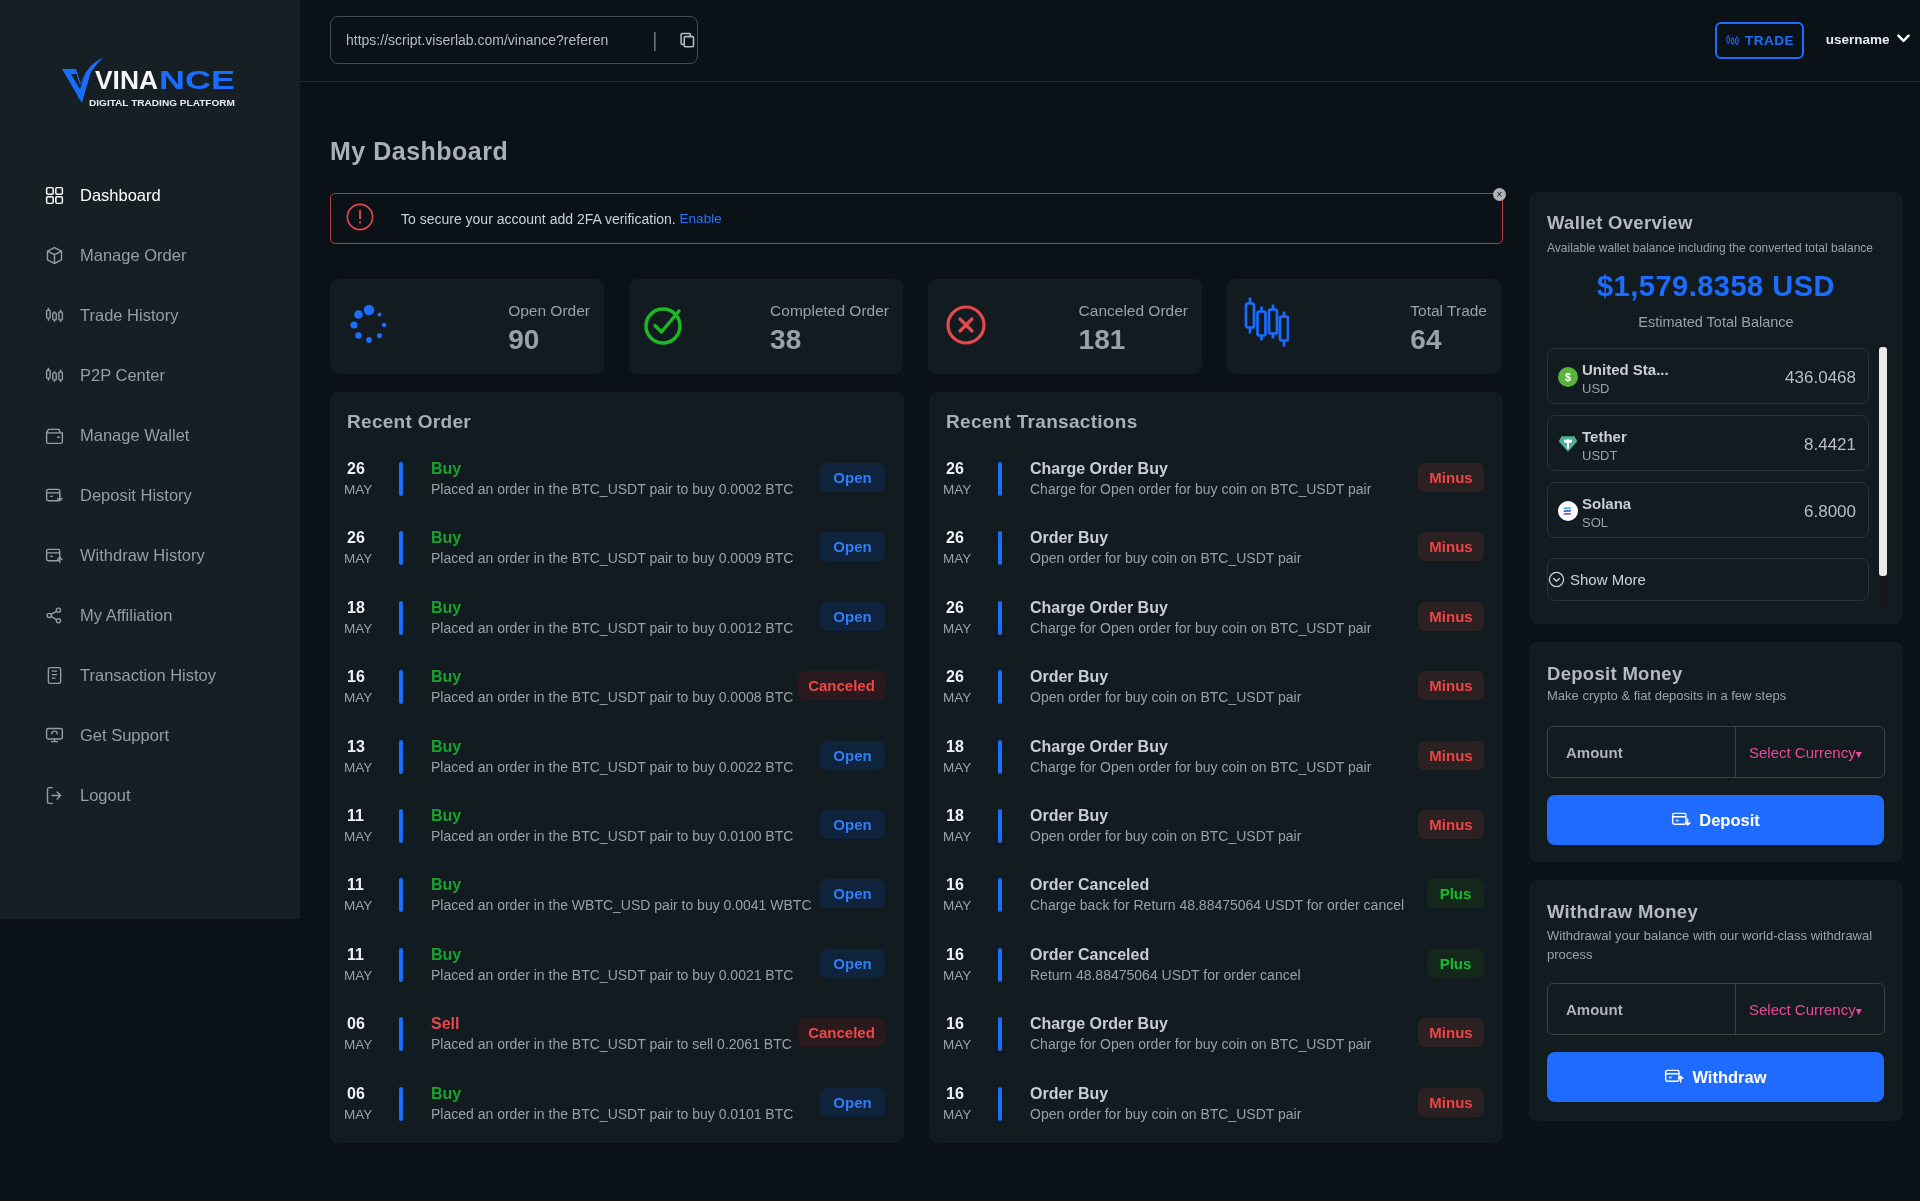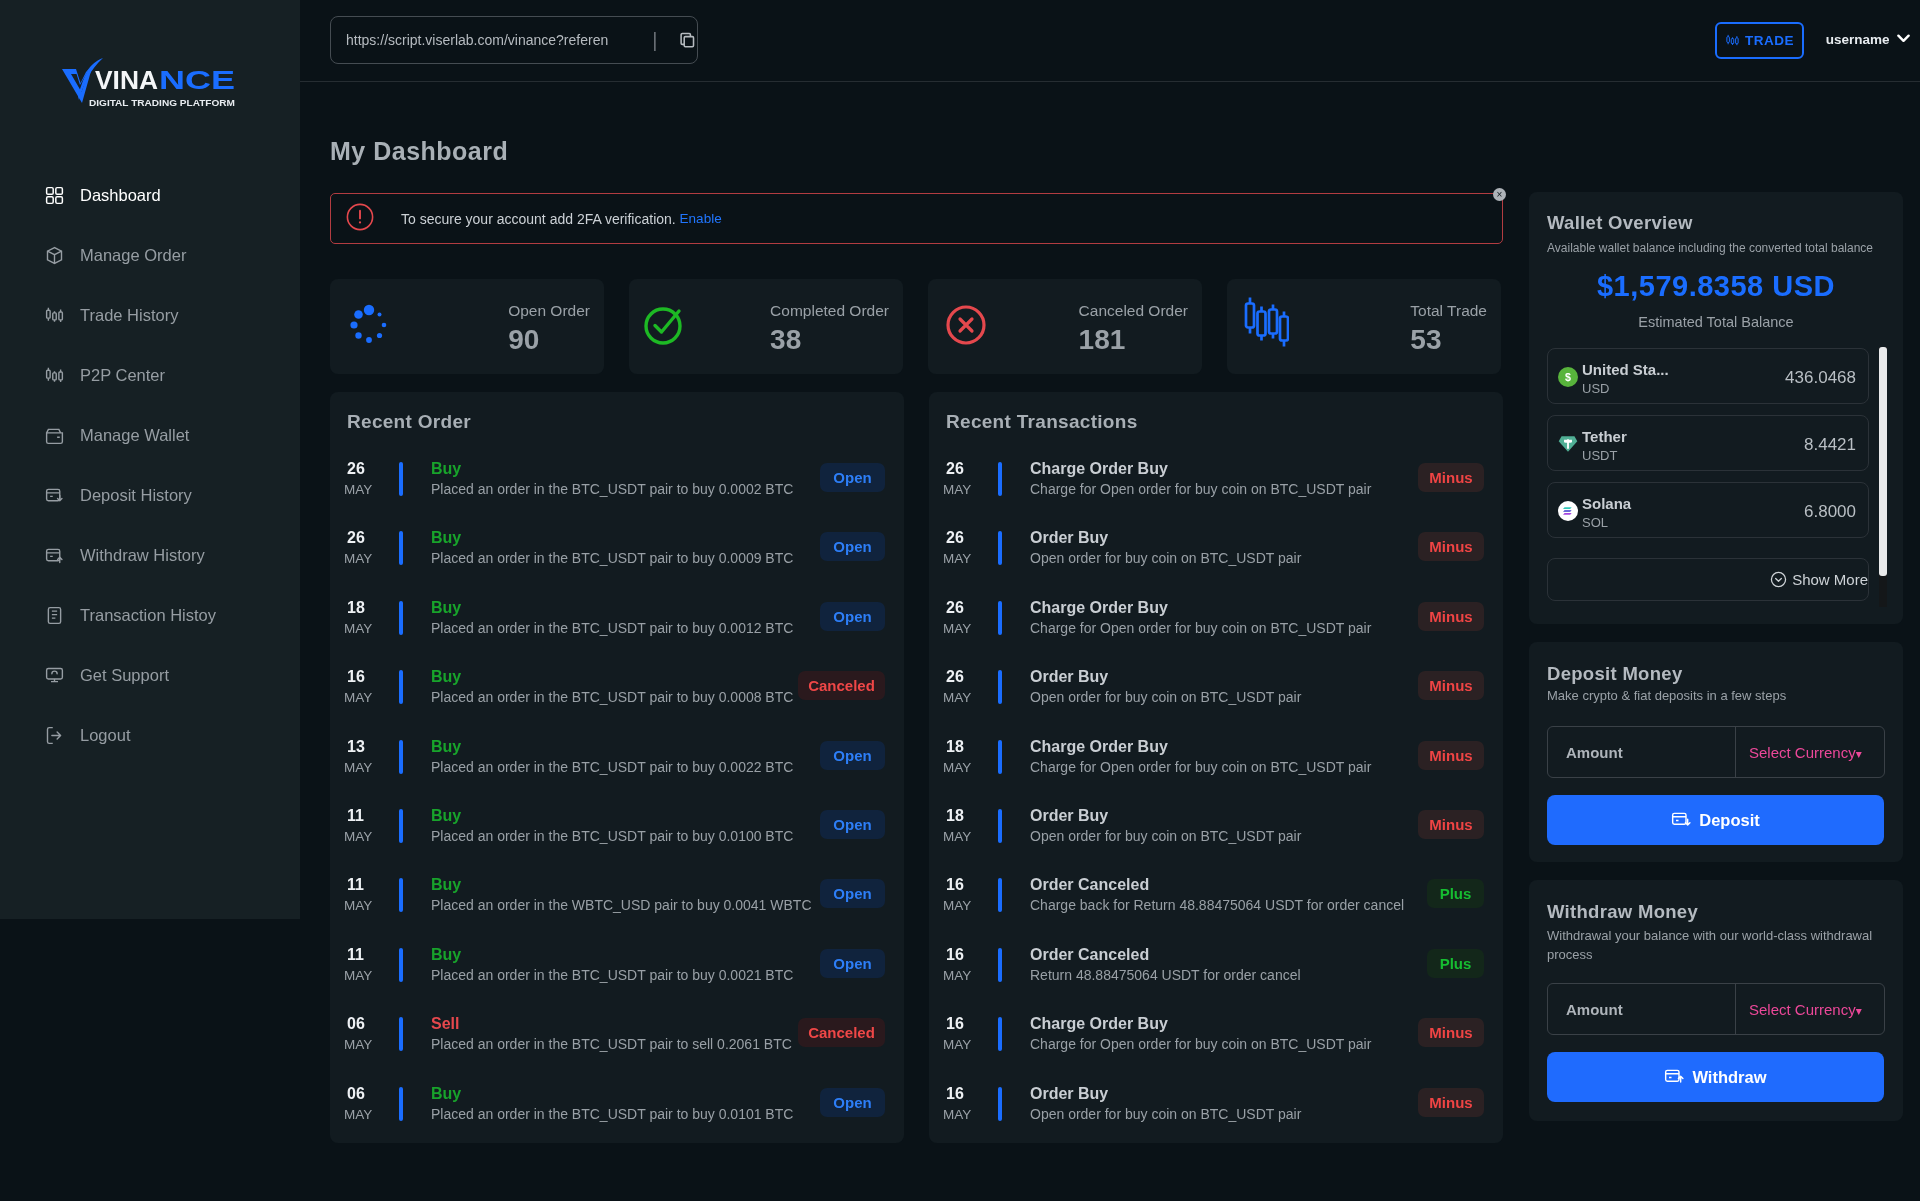--- a/index.html
+++ b/index.html
@@ -54,21 +54,21 @@
 .rcard { position:absolute; left:1529px; width:374px; background:#121b20; border-radius:8px; }
 .rcard h3 { color:#b4bac0; font-size:18.5px; font-weight:bold; letter-spacing:0.3px; }
 .rcard .sub { color:#9aa1a7; font-size:12px; margin-top:7px; white-space:nowrap; }
 .wallet-amount { position:absolute; left:0; top:78px; width:100%; color:#1a6dff; font-size:29px; font-weight:bold; text-align:center; letter-spacing:0.5px; }
 .wallet-est { position:absolute; left:0; top:122px; width:100%; color:#9aa1a7; font-size:14.5px; text-align:center; }
 .witem { position:absolute; left:18px; width:322px; height:56px; border:1px solid #2b3238; border-radius:8px; }
 .witem .cicon { position:absolute; left:10px; top:18px; width:20px; height:20px; }
 .witem .n1 { position:absolute; left:34px; top:12px; color:#c9ced3; font-size:15px; font-weight:bold; }
 .witem .n2 { position:absolute; left:34px; top:32px; color:#9aa1a7; font-size:13px; }
 .witem .val { position:absolute; right:12px; top:19px; color:#b9bfc4; font-size:17px; }
-.showmore { position:absolute; left:18px; top:366px; width:322px; height:43px; border:1px solid #2b3238; border-radius:8px; color:#ced3d7; font-size:15px; display:flex; align-items:center; justify-content:flex-end; gap:5px; }
+.showmore { position:absolute; left:18px; top:366px; width:322px; height:43px; border:1px solid #2b3238; border-radius:8px; color:#ced3d7; font-size:15px; display:flex; align-items:center; justify-content:flex-start; gap:5px; }
 .sbar { position:absolute; left:1879px; top:347px; width:8px; height:260px; background:#141719; }
 .sbar .thumb { position:absolute; top:0; left:0; width:100%; height:229px; background:#e9eaeb; border-radius:3px; }
 .inprow { position:absolute; left:18px; width:338px; height:52px; border:1px solid #3a4147; border-radius:6px; }
 .inprow .amt { position:absolute; left:18px; top:17px; color:#aeb4ba; font-size:15px; font-weight:bold; }
 .inprow .divd { position:absolute; left:187px; top:0; width:1px; height:100%; background:#3a4147; }
 .inprow .sel { position:absolute; left:201px; top:17px; color:#ec4899; font-size:15px; }
 .bluebtn { position:absolute; left:18px; width:337px; height:50px; background:#1f6bfe; border-radius:8px; color:#fff; font-size:16.5px; font-weight:bold; display:flex; align-items:center; justify-content:center; gap:8px; }
 </style>
 </head>
 <body>
@@ -140,20 +140,26 @@
     <a><svg viewBox="0 0 24 24" fill="none" stroke="#969da3" stroke-width="1.6">
           <rect x="3" y="5" width="15" height="13" rx="2"></rect>
           <path d="M3 9h15M7 13h3"></path>
           <path d="M18 12v6M15.5 15.5 18 18l2.5-2.5" stroke-linecap="round" stroke-linejoin="round"></path>
         </svg>Deposit History</a>
     <a><svg viewBox="0 0 24 24" fill="none" stroke="#969da3" stroke-width="1.6">
           <rect x="3" y="5" width="15" height="13" rx="2"></rect>
           <path d="M3 9h15M7 13h3"></path>
           <path d="M18 20v-6M15.5 16.5 18 14l2.5 2.5" stroke-linecap="round" stroke-linejoin="round"></path>
         </svg>Withdraw History</a>
+    <a><svg viewBox="0 0 24 24" fill="none" stroke="#969da3" stroke-width="1.6">
+          <circle cx="6" cy="12" r="2.4"></circle>
+          <circle cx="16.5" cy="6" r="2.4"></circle>
+          <circle cx="16.5" cy="18" r="2.4"></circle>
+          <path d="M8.2 10.8 14.3 7.2M8.2 13.2l6.1 3.6"></path>
+        </svg>My Affiliation</a>
     <a><svg viewBox="0 0 24 24" fill="none" stroke="#969da3" stroke-width="1.6">
           <path d="M7 3h10a2 2 0 0 1 2 2v14a2 2 0 0 1-2 2H7a2 2 0 0 1-2-2V5a2 2 0 0 1 2-2z"></path>
           <path d="M9 7h6M9 11h6M9 15h4"></path>
         </svg>Transaction Histoy</a>
     <a><svg viewBox="0 0 24 24" fill="none" stroke="#969da3" stroke-width="1.6">
           <rect x="3" y="4" width="18" height="12" rx="2"></rect>
           <path d="M12 16v3M8 19h8"></path>
           <path d="M9 10a3 3 0 0 1 6 0" stroke-linecap="round"></path>
         </svg>Get Support</a>
     <a><svg viewBox="0 0 24 24" fill="none" stroke="#969da3" stroke-width="1.6">
@@ -217,21 +223,21 @@
         <path d="M6 1v6M6 31v6"></path>
     <rect x="13.5" y="15" width="8" height="24" rx="2"></rect>
         <path d="M17.5 10v5M17.5 39v5"></path>
     <rect x="25" y="13" width="8" height="24" rx="2"></rect>
         <path d="M29 8v5M29 37v5"></path>
     <rect x="36" y="20" width="8" height="24" rx="2"></rect>
         <path d="M40 15v5M40 44v6"></path>
   </svg></div>
   <div class="right">
       <div class="lab">Total Trade</div>
-      <div class="num">53</div>
+      <div class="num">64</div>
     </div>
 </div>
 
 <div class="panel" style="left:330px;width:574px" id="orders">
   <h2>Recent Order</h2>
 <div class="row" style="top: 67px;">
       <div class="d1">26</div>
       <div class="d2">MAY</div>
       <div class="bar"></div>
       <div class="t1 green">Buy</div>

